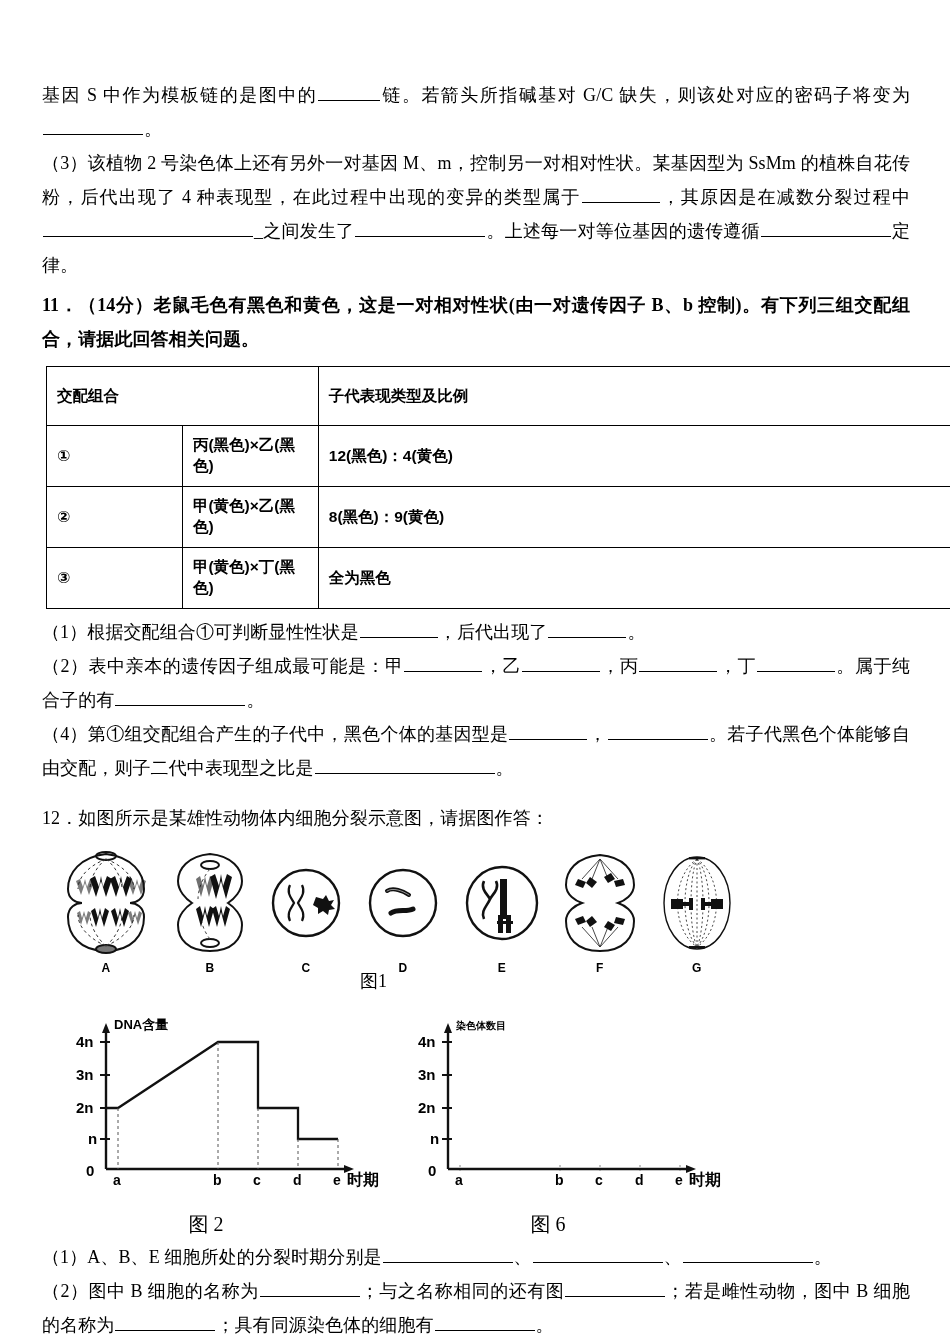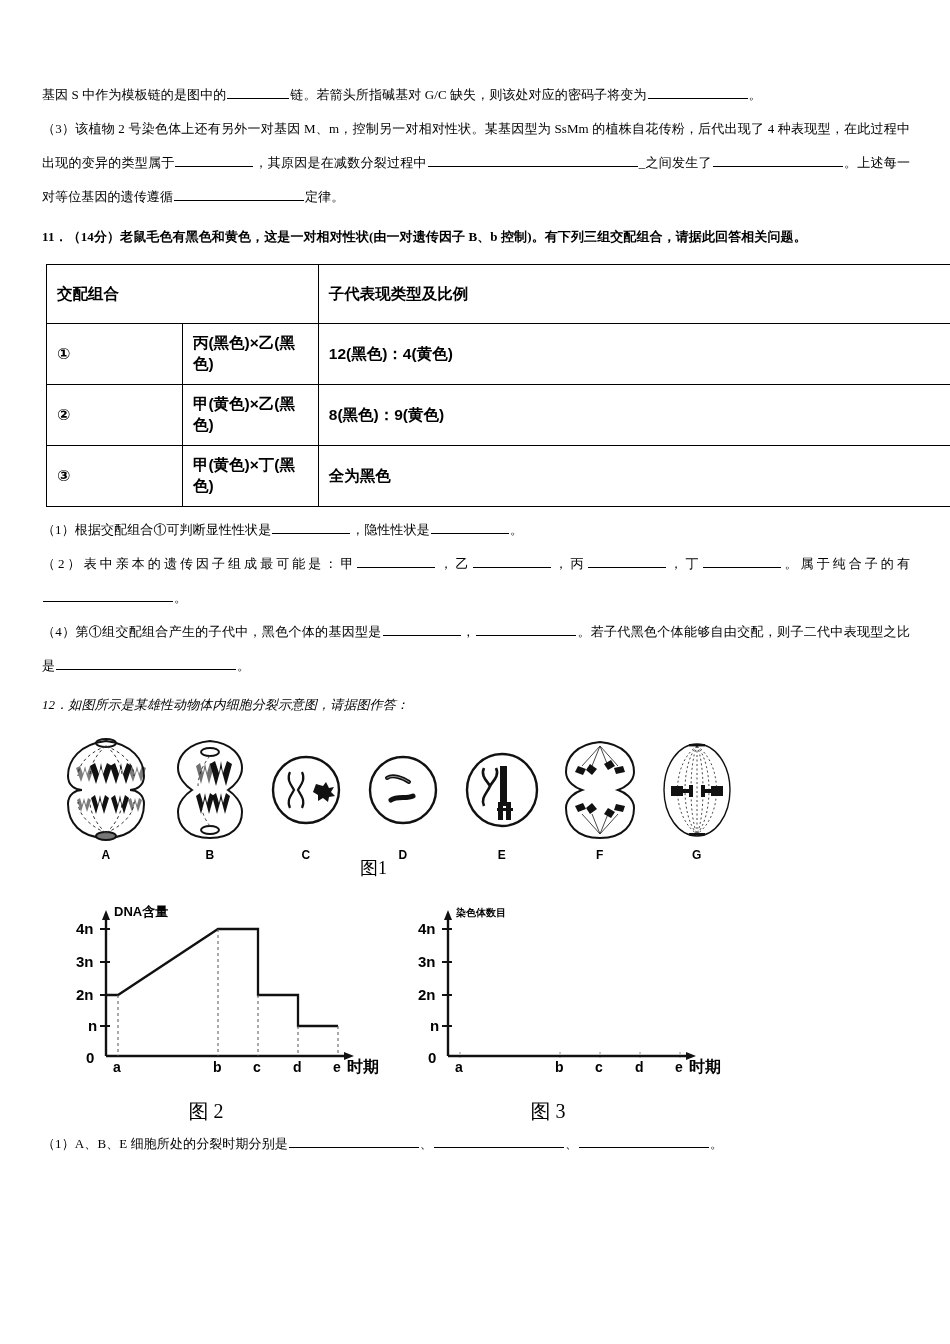--- a/index.html
+++ b/index.html
@@ -22,21 +22,21 @@
     padding: 0;
     box-sizing: border-box;
   }
   .content {
     position: absolute;
     left: 42px;
     top: 78px;
     width: 868px;
   }
   .para {
-    font-size: 13px;
+    font-size: 18px;
     line-height: 34px;
     text-align: justify;
     margin: 0;
     letter-spacing: 0.1px;
   }
   .bold { font-weight: bold; }
   .blank {
     display: inline-block;
     border-bottom: 1.4px solid #000;
     vertical-align: baseline;
@@ -173,33 +173,33 @@
         </tr>
         <tr>
           <td class="col-idx">③</td>
           <td class="col-cross">甲(黄色)×丁(黑色)</td>
           <td class="col-result">全为黑色</td>
         </tr>
       </tbody>
     </table>
 
     <p class="para">
-      <span>（1）根据交配组合①可判断显性性状是</span><span class="blank b-md"></span><span>，隐性性状是</span><span class="blank b-md"></span><span>。</span>
+      <span>（1）根据交配组合①可判断显性性状是</span><span class="blank b-md"></span><span>，后代出现了</span><span class="blank b-md"></span><span>。</span>
     </p>
 
     <p class="para">
       <span>（2）表中亲本的遗传因子组成最可能是：甲</span><span class="blank b-md"></span><span>，乙</span><span class="blank b-md"></span><span>，丙</span><span class="blank b-md"></span><span>，丁</span><span class="blank b-md"></span><span>。属于纯合子的有</span><span class="blank b-xl"></span><span>。</span>
     </p>
 
 
     <p class="para">
       <span>（4）第①组交配组合产生的子代中，黑色个体的基因型是</span><span class="blank b-md"></span><span>，</span><span class="blank b-lg"></span><span>。若子代黑色个体能够自由交配，则子二代中表现型之比是</span><span class="blank b-xxl"></span><span>。</span>
     </p>
 
-    <p class="para" style="margin-top:5px;font-style:italic;">
+    <p class="para" style="margin-top:16px;">
       <span>12．</span><span>如图所示是某雄性动物体内细胞分裂示意图，请据图作答：</span>
     </p>
 
     <div class="fig1-wrap">
 
       <div class="cellfig" style="left:0px;">
         <svg width="92" height="104" viewBox="0 0 92 104">
           <path d="M46 3 C20 6 8 22 8 38 C8 48 16 52 22 52 C16 52 8 56 8 66 C8 84 20 100 46 100 C72 100 84 84 84 66 C84 56 76 52 70 52 C76 52 84 48 84 38 C84 22 72 6 46 3 Z" fill="none" stroke="#111" stroke-width="2"></path>
           <ellipse cx="46" cy="5" rx="10" ry="4" fill="none" stroke="#111" stroke-width="2"></ellipse>
           <ellipse cx="46" cy="98" rx="10" ry="4" fill="#777" stroke="#111" stroke-width="2"></ellipse>
@@ -411,24 +411,27 @@
             <line x1="232" y1="156" x2="232" y2="162"></line>
             <line x1="272" y1="156" x2="272" y2="162"></line>
           </g>
           <text class="tick-letter" x="47" y="176">a</text>
           <text class="tick-letter" x="147" y="176">b</text>
           <text class="tick-letter" x="187" y="176">c</text>
           <text class="tick-letter" x="227" y="176">d</text>
           <text class="tick-letter" x="267" y="176">e</text>
           <text class="xlabel-cn" x="281" y="176">时期</text>
         </svg>
-        <div class="fig-caption" style="width:300px;margin-left:-10px;margin-top:8px;">图 3</div>
+        <div class="fig-caption" style="width:300px;margin-left:-10px;margin-top:8px;">图 6</div>
       </div>
     </div>
 
     <div class="q-block" style="margin-top:16px;">
       <p class="para">
         <span>（1）A、B、E 细胞所处的分裂时期分别是</span><span class="blank b-xl"></span><span>、</span><span class="blank b-xl"></span><span>、</span><span class="blank b-xl"></span><span>。</span>
       </p>
+      <p class="para">
+        <span>（2）图中 B 细胞的名称为</span><span class="blank b-lg"></span><span>；与之名称相同的还有图</span><span class="blank b-lg"></span><span>；若是雌性动物，图中 B 细胞的名称为</span><span class="blank b-lg"></span><span>；具有同源染色体的细胞有</span><span class="blank b-lg"></span><span>。</span>
+      </p>
     </div>
 
   </div>
 </div>
 
 </body></html>

